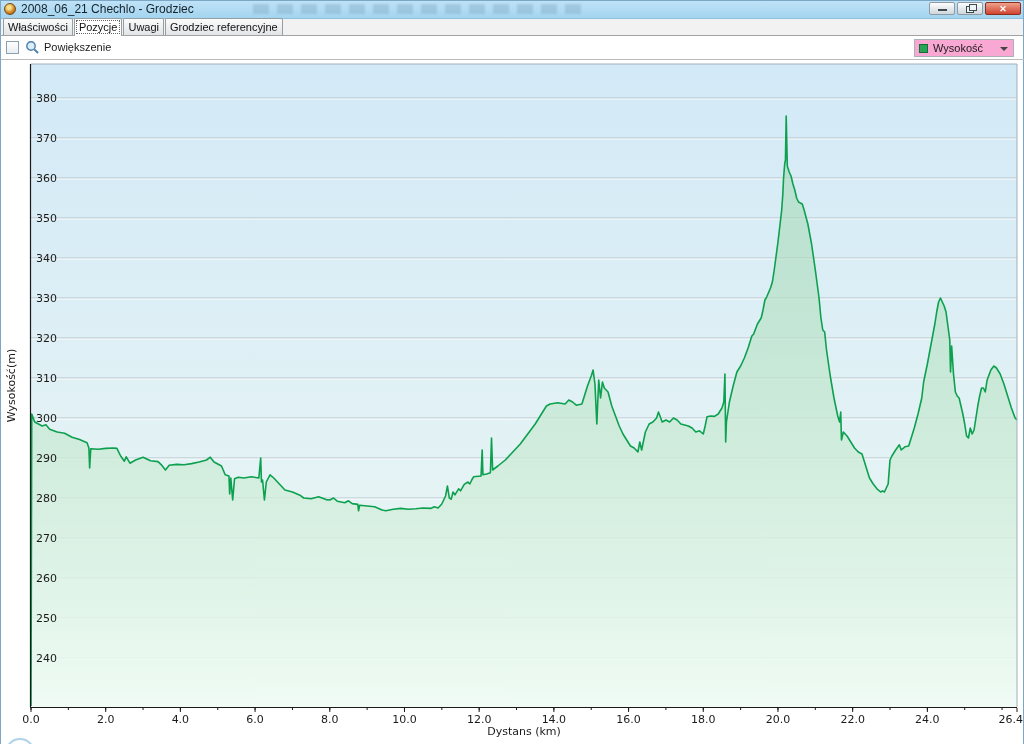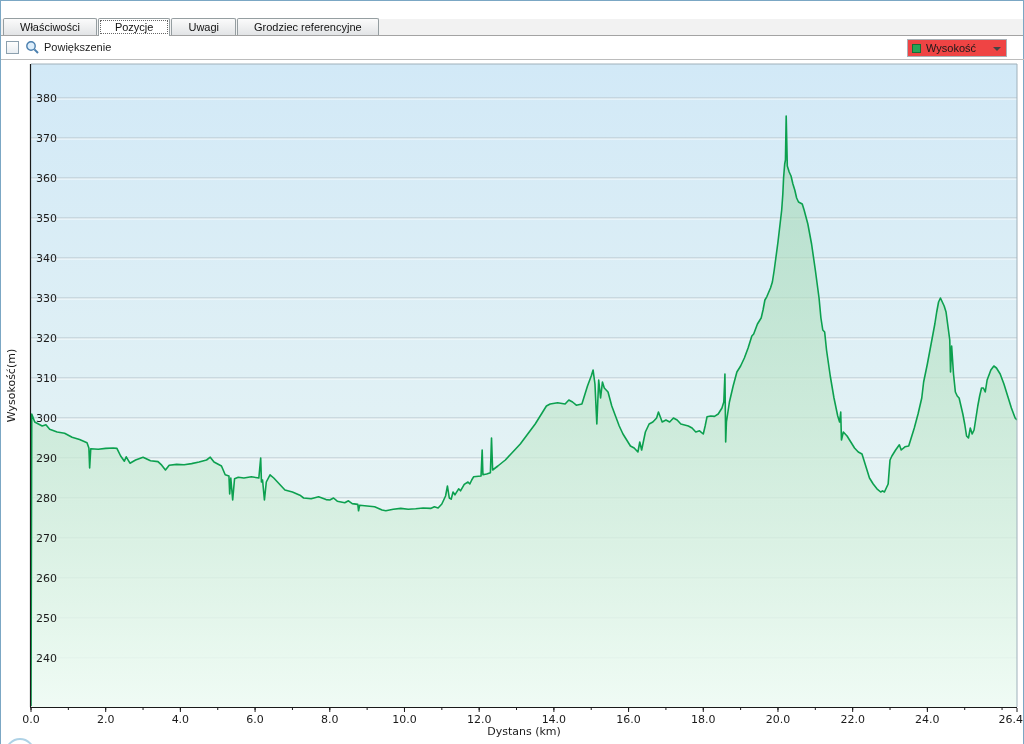--- a/index.html
+++ b/index.html
@@ -23,52 +23,68 @@
   .winbtn.rest{width:26px;}
   .winbtn.close{width:36px;background:linear-gradient(#f0a18c,#cf4430);border-color:#8c2e1e;}
   .glyph-min{position:absolute;left:8px;bottom:3px;width:9px;height:2px;background:#3c4a52;}
   .glyph-rest{position:absolute;left:8px;top:3px;width:6px;height:5px;border:1px solid #3c4a52;background:#eef3f5;}
   .glyph-rest:after{content:"";position:absolute;left:2px;top:-3px;width:6px;height:5px;border:1px solid #3c4a52;background:#eef3f5;}
   .glyph-close{position:absolute;width:100%;text-align:center;top:0px;font-size:9px;font-weight:bold;color:#fff;line-height:12px;}
 
   
   .tabs{position:absolute;left:0;top:18px;width:100%;height:17px;background:#f2f2f2;
     border-bottom:1px solid #a3a3a3;display:flex;align-items:flex-end;padding-left:2px;box-sizing:border-box;}
-  .tab{height:16px;line-height:16px;padding:0 16px;font-size:11px;color:#111;
+  .tab{height:16px;line-height:16px;padding:0 4px;font-size:11px;color:#111;
     border:1px solid #959ea1;border-bottom:none;border-radius:2px 2px 0 0;margin-right:1px;
     background:linear-gradient(#fbfbfb,#e2e4e6);cursor:default;white-space:nowrap;}
   .tab.selected{background:#fff;height:17px;line-height:17px;margin-bottom:-1px;
     outline:1px dotted #666;outline-offset:-3px;}
 
   
   .tabpage{position:absolute;left:0;top:35px;width:100%;height:709px;background:#fff;}
   .toolbar{position:absolute;left:0;top:0;width:100%;height:23px;background:#fff;text-align:center;}
   .zoom-check{position:absolute;left:5px;top:5px;width:13px;height:13px;box-sizing:border-box;
     border:1px solid #8ca0ae;background:linear-gradient(#fefefe,#e9eef2);cursor:default;}
   .zoom-icon{position:absolute;left:24px;top:4px;width:15px;height:15px;}
   .zoom-label{position:absolute;left:43px;top:5px;font-size:11px;color:#1a1a1a;}
-  .legend-combo{position:absolute;right:16px;top:3px;width:100px;height:18px;box-sizing:border-box;
-    border:1px solid #aab2b8;background:#ef4444;cursor:default;}
+  .legend-combo{position:absolute;right:9px;top:3px;width:100px;height:18px;box-sizing:border-box;
+    border:1px solid #aab2b8;background:#f9a8d4;cursor:default;}
   .legend-swatch{position:absolute;left:4px;top:4px;width:9px;height:9px;background:#27a457;border:1px solid #156f37;box-sizing:border-box;}
   .legend-text{position:absolute;left:18px;top:2px;font-size:11px;color:#1a1a1a;}
   .legend-arrow{position:absolute;right:5px;top:7px;width:0;height:0;
     border-left:4px solid rgba(0,0,0,0);border-right:4px solid rgba(0,0,0,0);border-top:4px solid #444;}
 
   
   .chart-wrap{position:absolute;left:0;top:23px;width:1024px;height:686px;border-top:1px solid #bcbcbc;}
   svg text{font-family:"DejaVu Sans","Liberation Sans",sans-serif;}
 
   .corner-bubble{position:absolute;left:4px;top:737px;width:30px;height:30px;border-radius:50%;
     border:2px solid #aed2e6;box-sizing:border-box;background:rgba(255,255,255,0);}
 </style>
 </head>
 <body>
 
 <div class="window">
 
+  <div class="titlebar">
+    <div class="app-icon"></div>
+    <div class="title-text">2008_06_21 Chechlo - Grodziec</div>
+    <div class="ghost-text"></div>
+    <div class="winbtns">
+      <div class="winbtn min">
+          <span class="glyph-min"></span>
+        </div>
+      <div class="winbtn rest">
+          <span class="glyph-rest"></span>
+        </div>
+      <div class="winbtn close">
+          <span class="glyph-close">✕</span>
+        </div>
+    </div>
+  </div>
 
   <div class="tabs">
     <div class="tab">Właściwości</div>
     <div class="tab selected">Pozycje</div>
     <div class="tab">Uwagi</div>
     <div class="tab">Grodziec referencyjne</div>
   </div>
 
   <div class="tabpage">
     <div class="toolbar">

